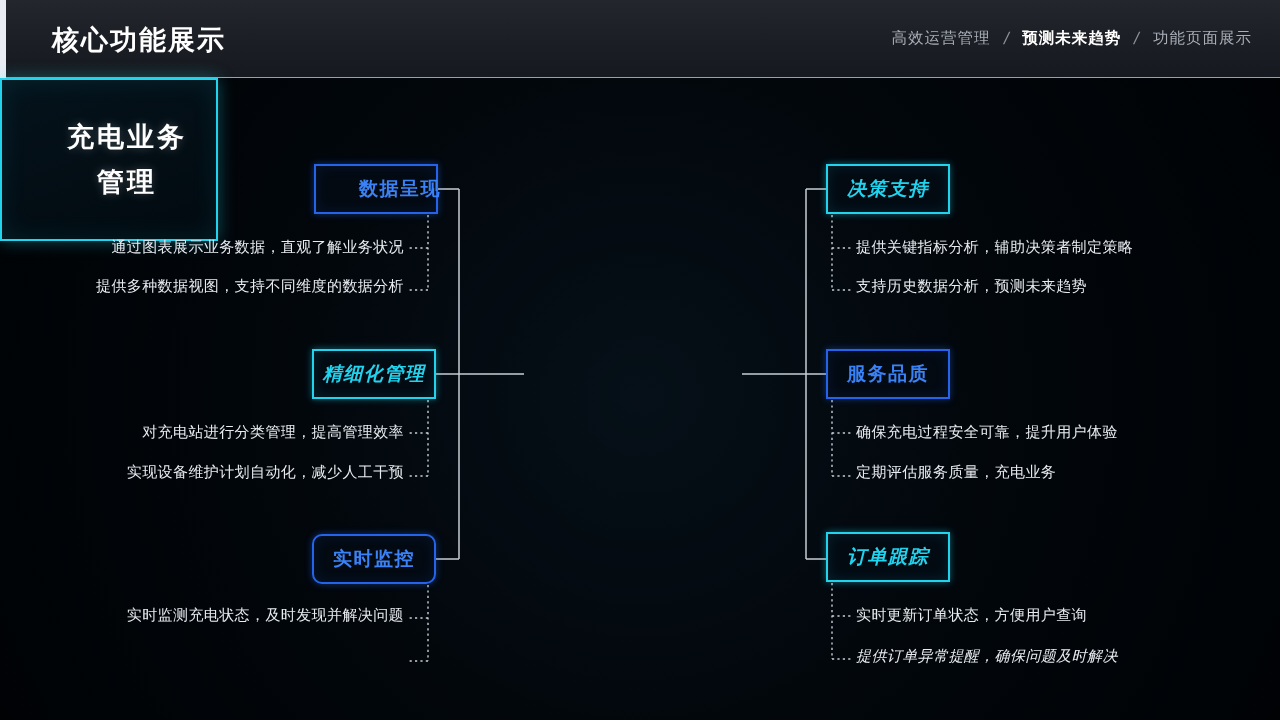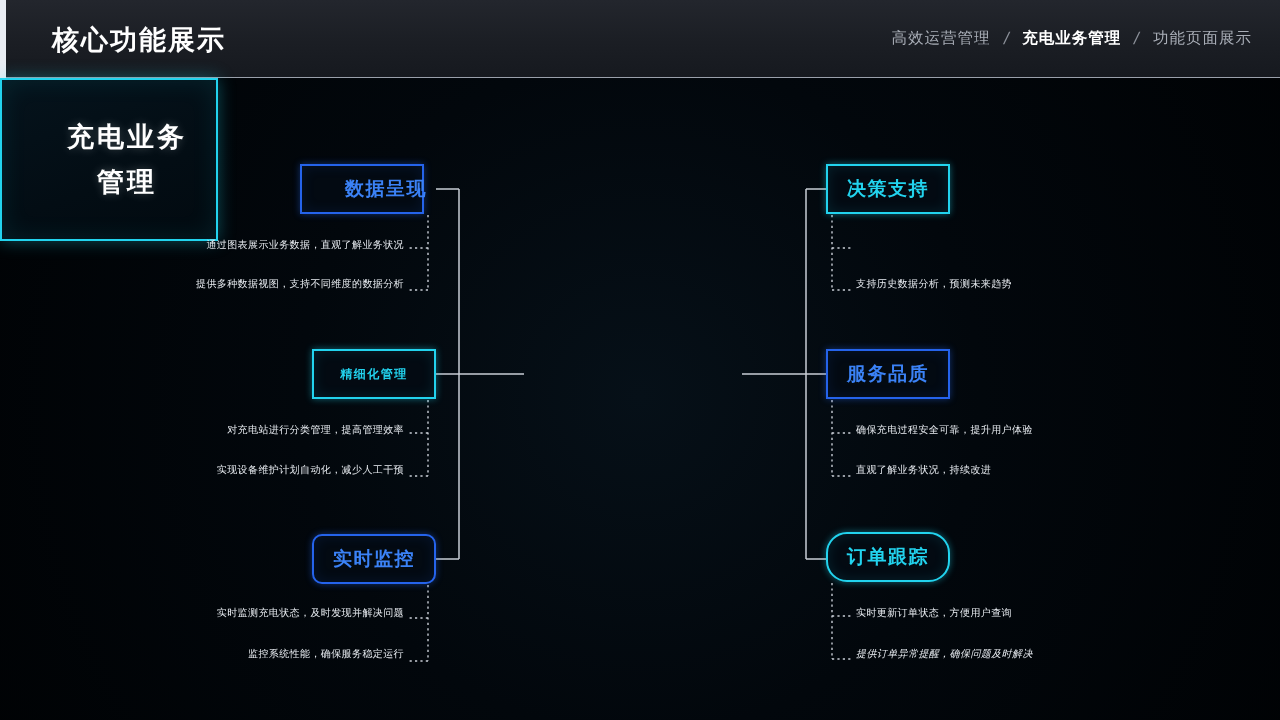--- a/index.html
+++ b/index.html
@@ -48,57 +48,57 @@
 
   
   .node {
     position:absolute; display:flex; align-items:center; justify-content:center;
     background:#030a12;
     font-weight:bold; letter-spacing:1.5px; white-space:nowrap;
   }
   .node.blue   { border:2.5px solid #2563eb; color:#3b82f6;
                  box-shadow:0 0 7px rgba(37,99,235,.45), inset 0 0 14px rgba(37,99,235,.12); }
   .node.cyan   { border:2.5px solid #22d3ee; color:#22d3ee;
-                 box-shadow:0 0 7px rgba(34,211,238,.45), inset 0 0 14px rgba(34,211,238,.12); }
+                 box-shadow:0 0 7px rgba(34,211,238,.45), inset 0 0 14px rgba(34,211,238,.12);font-style:italic; }
   .branch-node { width:124px; height:50px; font-size:19px; }
 
   #center-node {
     left:524px; top:229px; width:218px; height:163px;
     border:2.5px solid #22d3ee;
     background:linear-gradient(160deg,#05131c 0%,#030d14 60%,#020a10 100%);
     box-shadow:0 0 16px rgba(34,211,238,.35), inset 0 0 26px rgba(34,211,238,.10);
     display:flex; flex-direction:column; align-items:center; justify-content:center;
     gap:9px;
     padding-left:36px;
   }
   #center-node .ct-line {
     font-size:27px; font-weight:bold; color:#ffffff; letter-spacing:3px;
     text-shadow:0 0 10px rgba(255,255,255,.25);
   }
 
   
   .detail {
-    position:absolute; font-size:10px; color:#e8ecf1; white-space:nowrap;
+    position:absolute; font-size:15px; color:#e8ecf1; white-space:nowrap;
     letter-spacing:.4px;
   }
   .detail.l { text-align:right; }
   .detail.r { text-align:left; }
 </style>
 </head>
 <body>
 
 <div id="slide">
 
   <div id="header">
     <div id="header-accent"></div>
     <div id="page-title">核心功能展示</div>
     <div id="breadcrumb">
       <span class="crumb">高效运营管理</span>
       <span class="sep">/</span>
-      <span class="crumb active">充电业务管理</span>
+      <span class="crumb active">预测未来趋势</span>
       <span class="sep">/</span>
       <span class="crumb">功能页面展示</span>
     </div>
   </div>
 
   <div id="canvas">
 
     <svg id="wires" viewBox="0 0 1280 642" width="1280" height="642">
       <g stroke="#c9ced6" stroke-width="1.5" fill="none">
 
@@ -141,51 +141,51 @@
         <path d="M832,538 L852,538"></path>
         <path d="M832,581 L852,581"></path>
       </g>
     </svg>
 
     <div id="center-node">
       <div class="ct-line">充电业务</div>
       <div class="ct-line">管理</div>
     </div>
 
-    <div class="node branch-node blue" style="left:300px; top:86px;padding-left:48px;">
+    <div class="node branch-node blue" style="left:314px; top:86px;padding-left:48px;">
       <span>数据呈现</span>
     </div>
     <div class="node branch-node cyan" style="left:312px; top:271px; width:124px;">
-      <span style="font-size:12px">精细化管理</span>
+      <span style="font-size:19px">精细化管理</span>
     </div>
     <div class="node branch-node blue" style="left:312px; top:456px;border-radius:10px;">
       <span>实时监控</span>
     </div>
 
     <div class="node branch-node cyan" style="left:826px; top:86px;">
       <span>决策支持</span>
     </div>
     <div class="node branch-node blue" style="left:826px; top:271px;">
       <span>服务品质</span>
     </div>
-    <div class="node branch-node cyan" style="left:826px; top:454px;border-radius:21px;">
+    <div class="node branch-node cyan" style="left:826px; top:454px;">
       <span>订单跟踪</span>
     </div>
 
     <div class="detail l" style="right:876px; top:160px;">通过图表展示业务数据，直观了解业务状况</div>
     <div class="detail l" style="right:876px; top:199px;">提供多种数据视图，支持不同维度的数据分析</div>
 
     <div class="detail l" style="right:876px; top:345px;">对充电站进行分类管理，提高管理效率</div>
     <div class="detail l" style="right:876px; top:385px;">实现设备维护计划自动化，减少人工干预</div>
 
     <div class="detail l" style="right:876px; top:528px;">实时监测充电状态，及时发现并解决问题</div>
-    <div class="detail l" style="right:876px; top:569px;">监控系统性能，确保服务稳定运行</div>
 
+    <div class="detail r" style="left:856px; top:160px;">提供关键指标分析，辅助决策者制定策略</div>
     <div class="detail r" style="left:856px; top:345px;">确保充电过程安全可靠，提升用户体验</div>
 
     <div class="detail r" style="left:856px; top:199px;">支持历史数据分析，预测未来趋势</div>
-    <div class="detail r" style="left:856px; top:385px;">直观了解业务状况，持续改进</div>
+    <div class="detail r" style="left:856px; top:385px;">定期评估服务质量，充电业务</div>
 
     <div class="detail r" style="left:856px; top:528px;">实时更新订单状态，方便用户查询</div>
     <div class="detail r" style="left:856px; top:569px;font-style:italic;">提供订单异常提醒，确保问题及时解决</div>
 
   </div>
 </div>
 
 </body></html>

